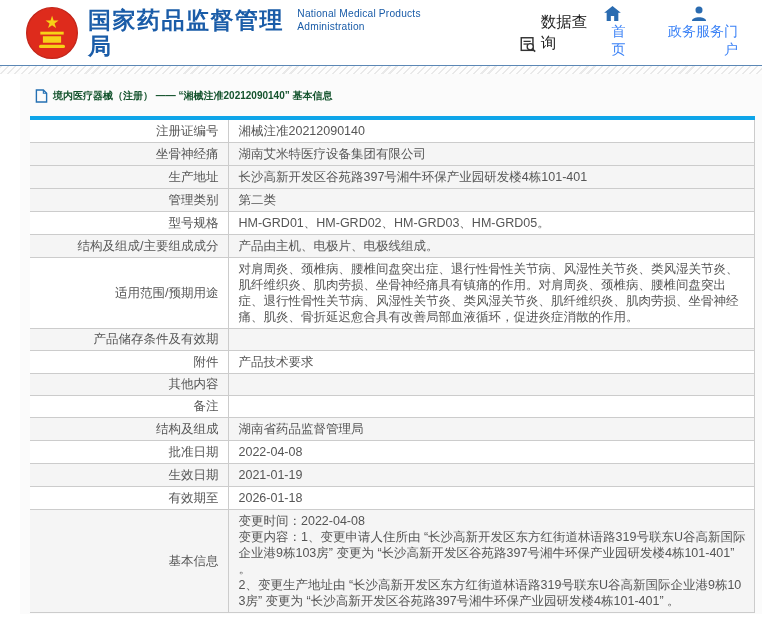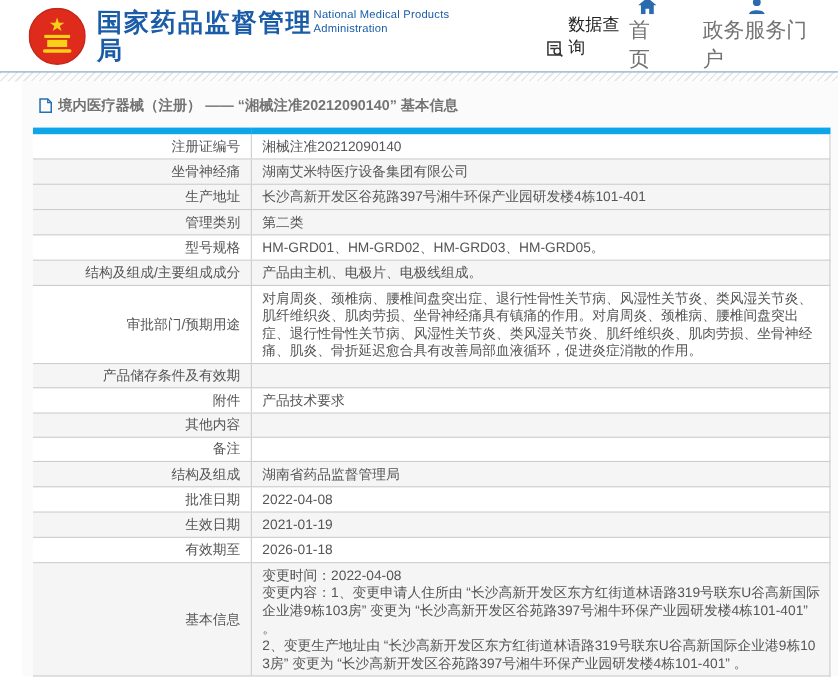--- a/index.html
+++ b/index.html
@@ -9,37 +9,37 @@
   
   .header { height: 65px; display: flex; align-items: center; padding: 0 24px 0 26px; background: #fff; }
   .emblem { width: 52px; height: 52px; flex: 0 0 auto; }
   .agency { margin-left: 10px; display: flex; flex-direction: row; justify-content: center; }
   .agency-cn { color: #1a5ca8; font-size: 23px; font-weight: bold; letter-spacing: 1.5px; line-height: 26px; }
   .agency-en { color: #1a5ca8; font-size: 10.2px; line-height: 13px; letter-spacing: .2px; }
   .data-query { display: flex; align-items: flex-end; margin-left: 38px; gap: 4px; cursor: pointer; }
   .data-query span { font-size: 15.5px; color: #222; }
   .top-nav { margin-left: auto; display: flex; gap: 34px; }
   .top-nav-item { display: flex; flex-direction: column; align-items: center; gap: 2px; cursor: pointer; }
-  .top-nav-item .nav-label { font-size: 19px; color: #737373; }
+  .top-nav-item .nav-label { font-size: 14px; color: #3b82f6; text-align: right; }
 
   
   .divider-line { border-top: 1px solid #5b87b5; }
   .divider-hatch { height: 8px; background: repeating-linear-gradient(135deg, #e9e9e9 0 1.5px, #fdfdfd 1.5px 5px); }
 
   
   .content { margin-left: 20px; background: #fbfbfb; padding-top: 10px; min-height: 540px; }
   .breadcrumb { display: flex; align-items: center; gap: 5px; padding-left: 15px; height: 24px; }
-  .breadcrumb-text { color: #737373; font-size: 13px; font-weight: bold; }
+  .breadcrumb-text { color: #14532d; font-size: 10px; font-weight: bold; }
 
   
   .info-table { margin: 8px 0 0 10px; width: 725px; border-collapse: collapse; table-layout: fixed; }
   .info-table tr.row-odd  { background: #fff; }
   .info-table tr.row-even { background: #f5f5f5; }
   .info-table td { border-bottom: 1px solid #ccc; font-size: 12.5px; color: #555; vertical-align: middle; }
-  .info-table tr:first-child td { border-top: 6px solid #0ea5e9; }
+  .info-table tr:first-child td { border-top: 4px solid #0ea5e9; }
   .td-label { width: 198px; text-align: right; padding: 3px 9px 3px 4px; line-height: 15px; }
   .td-value { border-left: 1px solid #ccc; border-right: 1px solid #ccc; padding: 3px 8px 3px 10px; line-height: 16px; white-space: pre-line; word-break: break-all; }
 </style>
 </head>
 <body>
 
 <div class="header">
   <svg class="emblem" viewBox="0 0 40 40">
     <circle cx="20" cy="20" r="19.5" fill="#de2b1c"></circle>
     <circle cx="20" cy="20" r="19.5" fill="none" stroke="#c4261a" stroke-width="1"></circle>
@@ -119,21 +119,21 @@
     <td class="td-label"><span class="lbl-text">型号规格</span></td>
     <td class="td-value val">HM-GRD01、HM-GRD02、HM-GRD03、HM-GRD05。</td>
   </tr>
 
   <tr class="row-even">
     <td class="td-label"><span class="lbl-text">结构及组成/主要组成成分</span></td>
     <td class="td-value val">产品由主机、电极片、电极线组成。</td>
   </tr>
 
   <tr class="row-odd">
-    <td class="td-label"><span class="lbl-text">审批部门/预期用途</span></td>
+    <td class="td-label"><span class="lbl-text">适用范围/预期用途</span></td>
     <td class="td-value val">对肩周炎、颈椎病、腰椎间盘突出症、退行性骨性关节病、风湿性关节炎、类风湿关节炎、肌纤维织炎、肌肉劳损、坐骨神经痛具有镇痛的作用。对肩周炎、颈椎病、腰椎间盘突出症、退行性骨性关节病、风湿性关节炎、类风湿关节炎、肌纤维织炎、肌肉劳损、坐骨神经痛、肌炎、骨折延迟愈合具有改善局部血液循环，促进炎症消散的作用。</td>
   </tr>
 
   <tr class="row-even">
     <td class="td-label"><span class="lbl-text">产品储存条件及有效期</span></td>
     <td class="td-value val"></td>
   </tr>
 
   <tr class="row-odd">
     <td class="td-label"><span class="lbl-text">附件</span></td>

